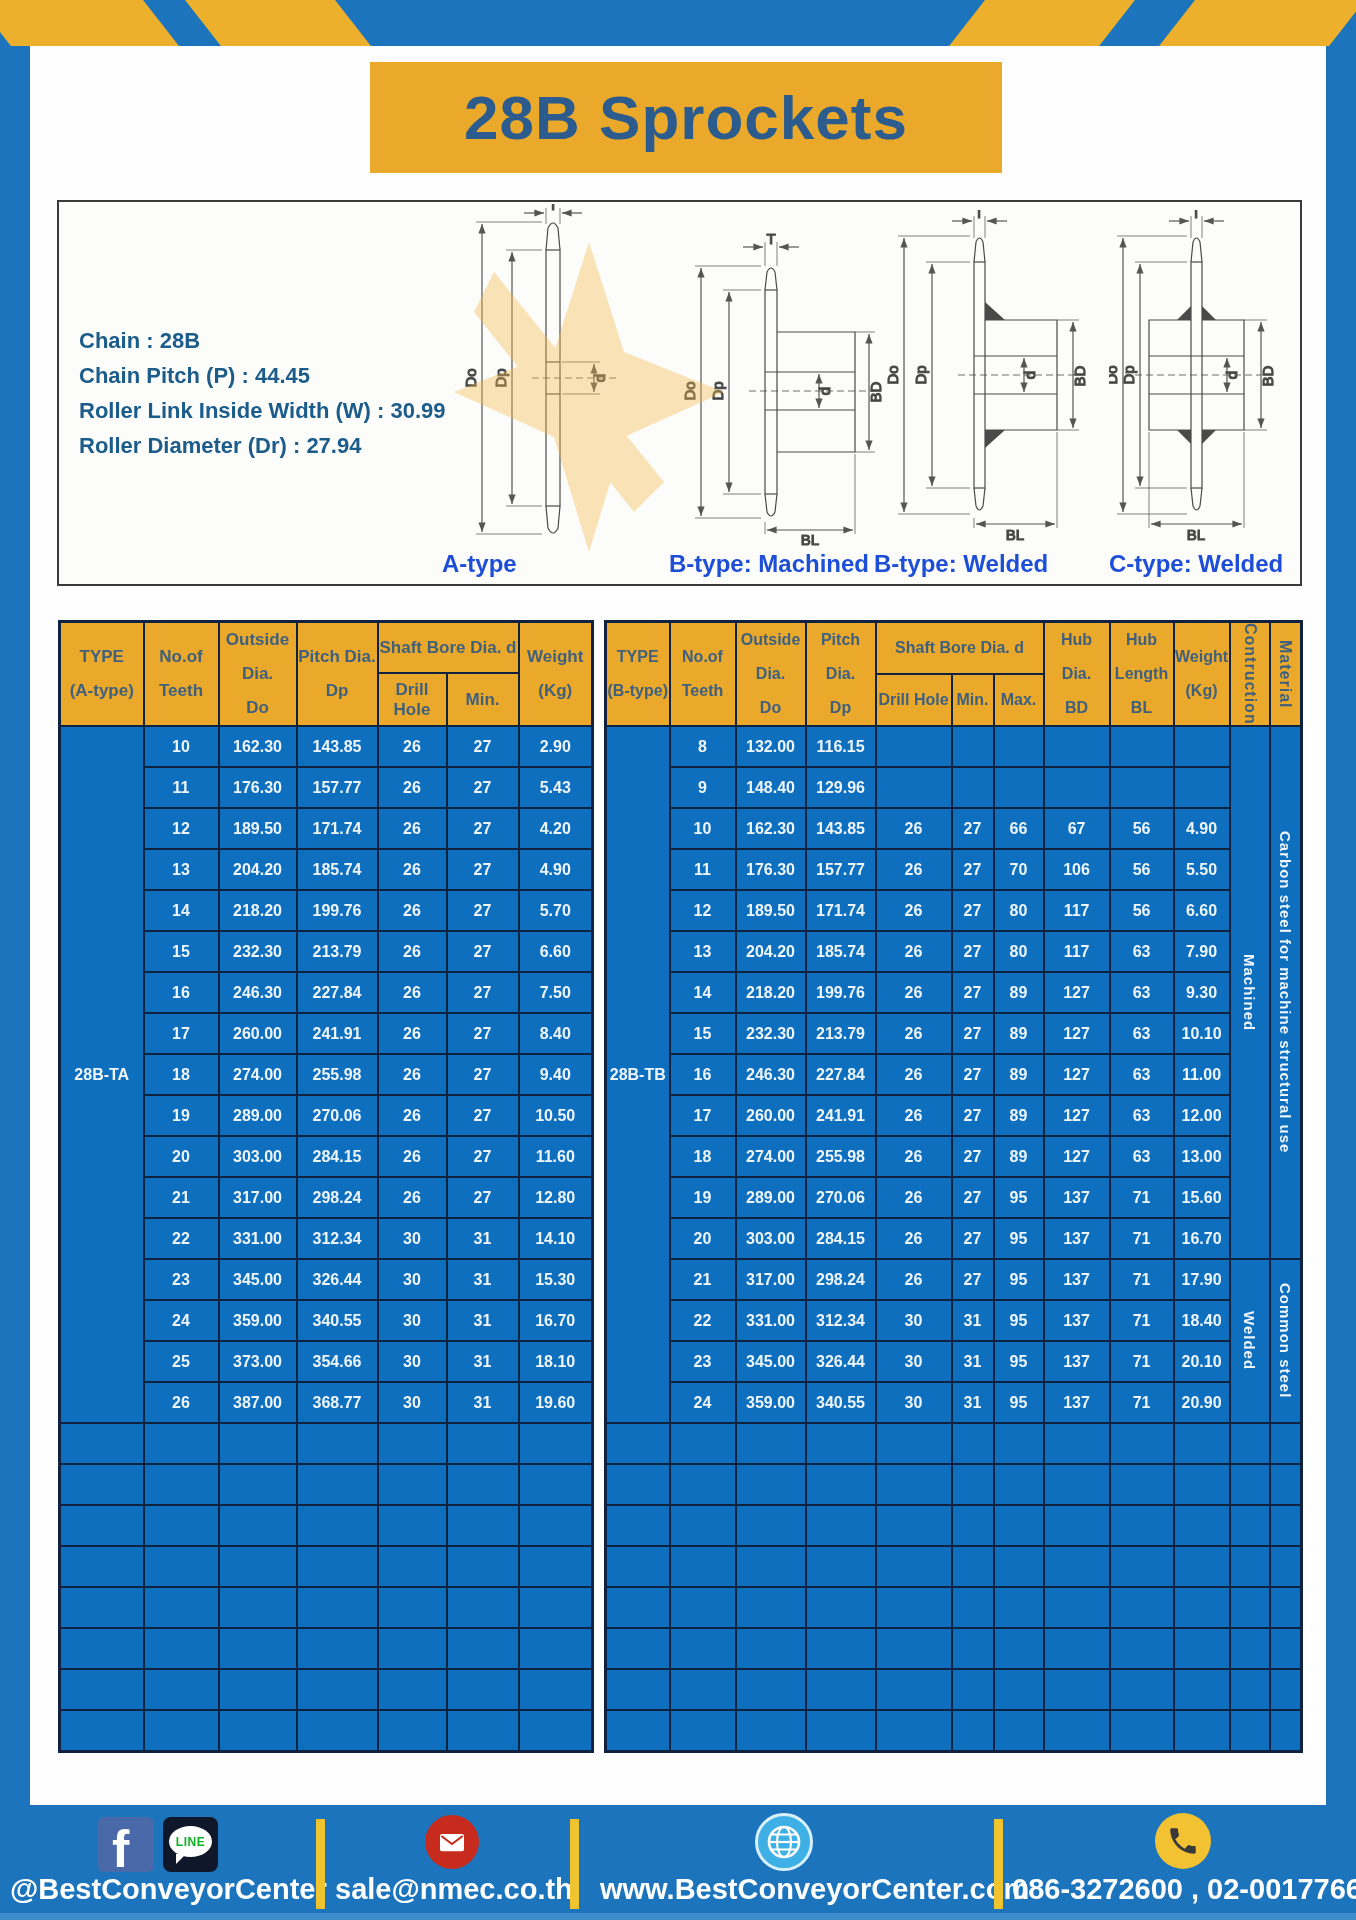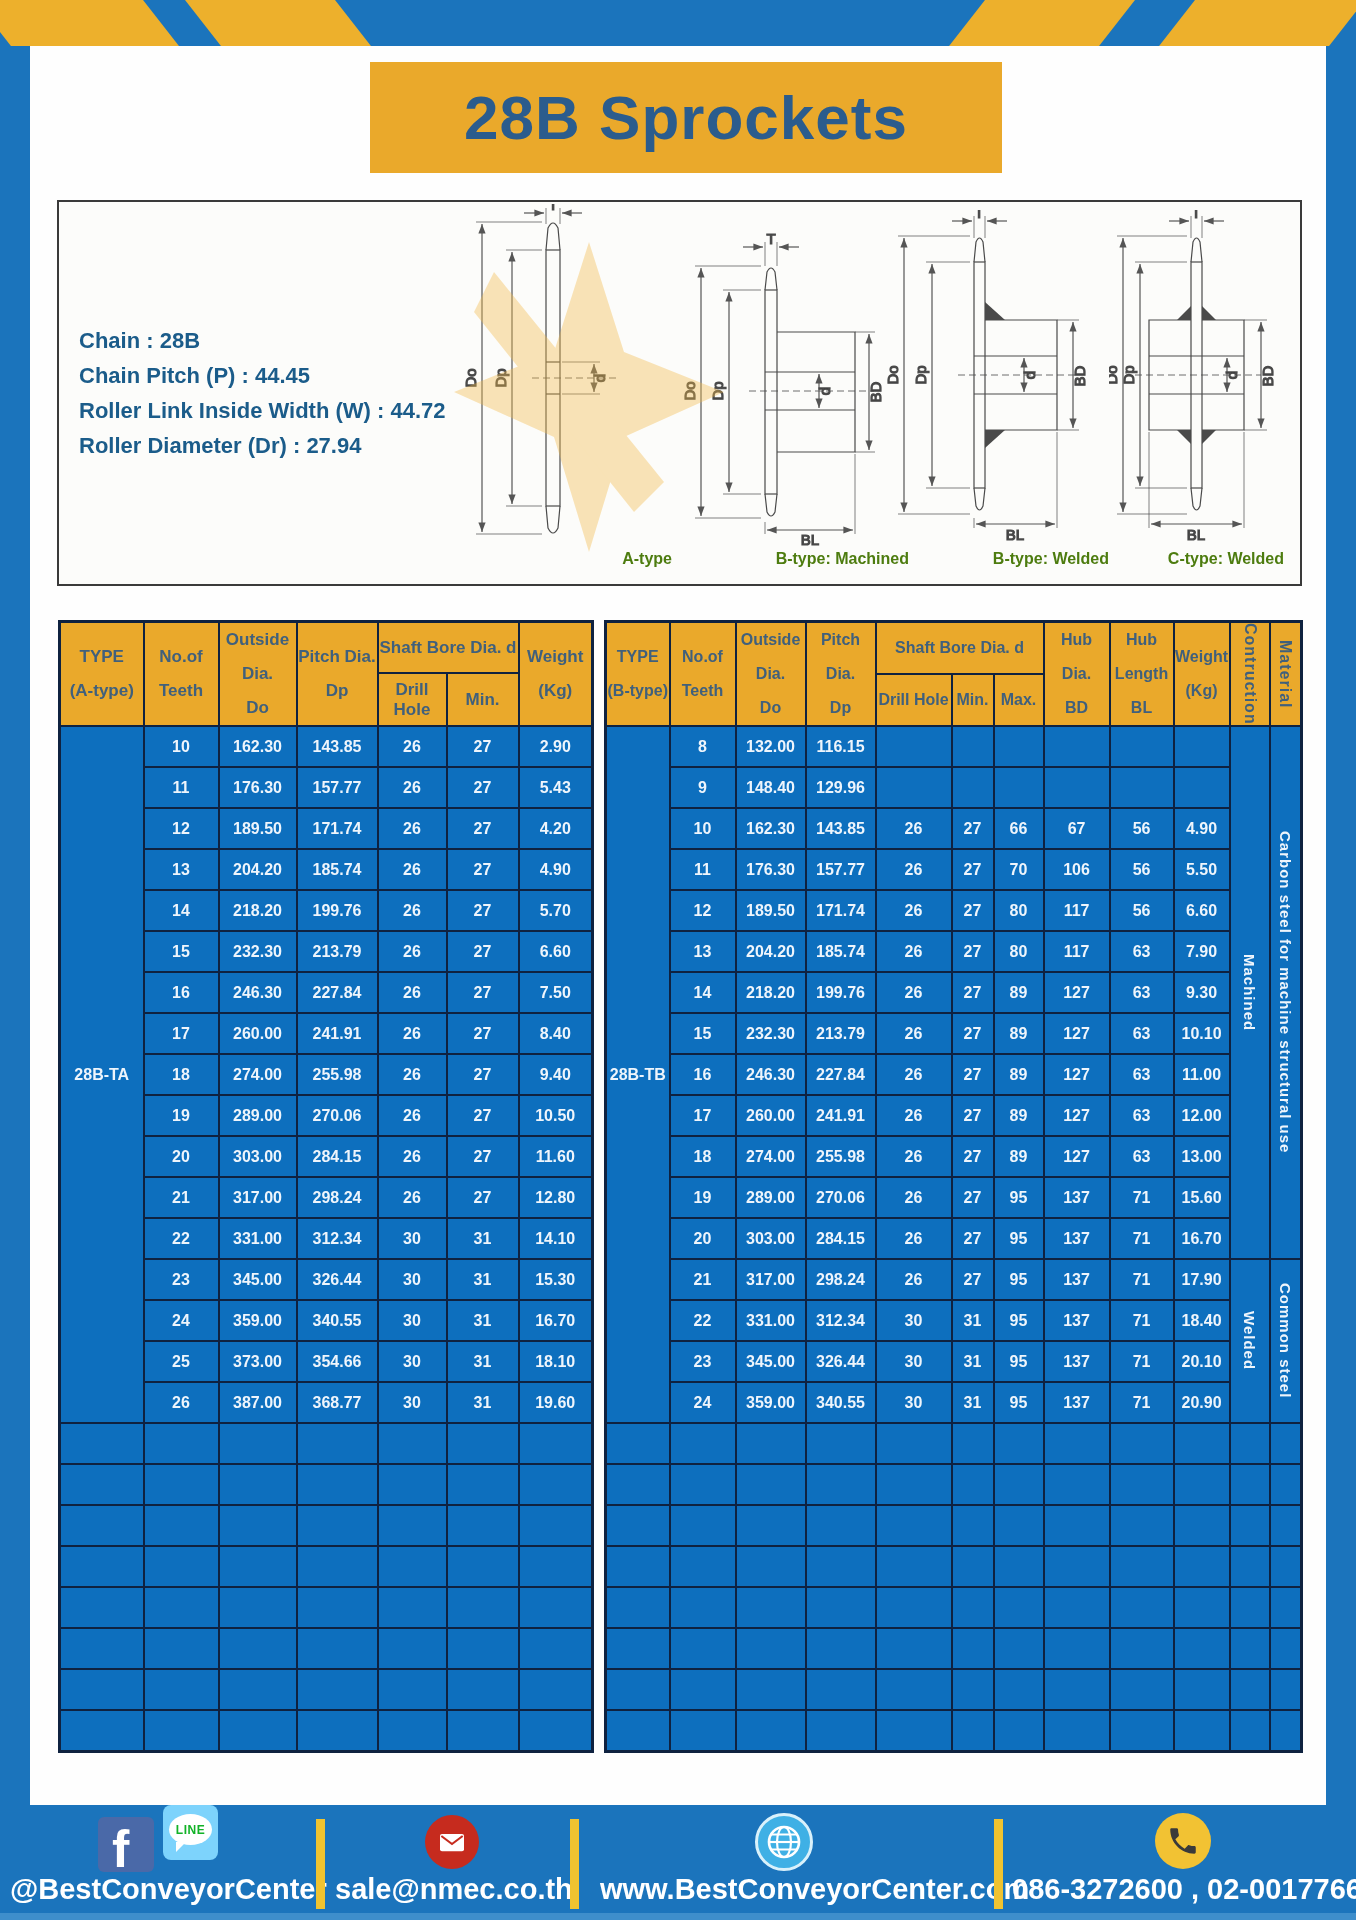--- a/index.html
+++ b/index.html
@@ -20,42 +20,42 @@
   .panel{position:absolute;left:57px;top:200px;width:1241px;height:382px;background:#fcfcfa;
     border:2px solid #3a3a3a;overflow:hidden;}
   .spec-list{position:absolute;left:20px;top:121px;z-index:2;color:#1b5c8a;font-size:22px;line-height:35px;white-space:nowrap;}
   .watermark{position:absolute;left:440px;top:18px;width:640px;z-index:3;pointer-events:none;
     text-align:center;color:rgba(125,168,205,0.42);line-height:108px;font-size:80px;}
   .watermark .wm1{letter-spacing:26px;}
   .watermark .wm2{letter-spacing:4px;}
   .watermark .wm3{letter-spacing:18px;}
   .wm-star{position:absolute;left:395px;top:30px;z-index:3;pointer-events:none;opacity:.38;}
   .diag{position:absolute;z-index:2;}
-  .diag-label{position:absolute;top:348px;z-index:2;text-align:right;color:#4d7c0f;font-size:16px;font-weight:bold;}
+  .diag-label{position:absolute;top:348px;z-index:2;text-align:left;color:#1d4ed8;font-size:24px;font-weight:bold;}
   .diag svg text{font-family:"Liberation Sans",sans-serif;font-size:15px;fill:#333;font-weight:normal;}
   
   table.spec{position:absolute;border-collapse:collapse;table-layout:fixed;
     border:3px solid #0f2240;background:#0d6fbe;}
   table.spec th, table.spec td{border:2px solid #0f2240;padding:0;text-align:center;vertical-align:middle;overflow:hidden;}
   table.spec th{background:#eaa92b;color:#40607c;font-size:17px;font-weight:bold;}
   table.spec td{background:#0d6fbe;color:#eef5fc;font-size:16px;font-weight:bold;}
   table.spec tr{height:41px;}
   tr.hr1{height:45px;} tr.hr2{height:70px;}
   th .ln{display:block;line-height:34px;}
   #table-b th{font-size:16px;}
   .vhead{writing-mode:vertical-rl;margin:0 auto;white-space:nowrap;font-size:16px;letter-spacing:1px;}
   .vtext{writing-mode:vertical-rl;margin:0 auto;white-space:nowrap;font-size:15px;letter-spacing:1px;}
   td.type-cell{font-size:17px;}
   
   .footer{position:absolute;left:0;top:1805px;width:1356px;height:115px;background:#1b74bc;color:#fff;}
   .f-text{position:absolute;top:68px;font-size:29px;text-align:center;white-space:nowrap;}
   .divider{position:absolute;top:14px;width:9px;height:90px;background:#f0c330;}
   .fb-icon{position:absolute;left:98px;top:12px;width:56px;height:55px;background:#4a69a8;border-radius:6px;overflow:hidden;}
   .fb-icon span{position:absolute;left:14px;top:2px;font-size:52px;color:#fff;font-weight:bold;}
-  .line-icon{position:absolute;left:163px;top:0;width:55px;height:55px;background:#7dd3fc;border-radius:8px;}
+  .line-icon{position:absolute;left:163px;top:12px;width:55px;height:55px;background:#0f172a;border-radius:8px;}
   .line-bubble{position:absolute;left:6px;top:9px;width:43px;height:31px;background:#fff;border-radius:50%;
     display:flex;align-items:center;justify-content:center;color:#12b227;font-size:12px;letter-spacing:.5px;}
   .line-bubble::after{content:"";position:absolute;left:7px;bottom:-7px;border:5px solid transparent;border-top-color:#fff;border-left-color:#fff;}
   .round-icon{position:absolute;border-radius:50%;display:flex;align-items:center;justify-content:center;}
   .mail-icon{left:425px;top:10px;width:54px;height:54px;background:#c62b1e;}
   .globe-icon{left:755px;top:8px;width:52px;height:52px;background:#3fb0e5;border:3px solid #d9f1fb;}
   .phone-icon{left:1155px;top:8px;width:56px;height:56px;background:#f2c233;}
 </style>
 </head>
 <body>
@@ -79,21 +79,21 @@
 
     <svg class="wm-star" width="270" height="330" viewBox="0 0 270 330">
       <polygon points="135,10 170,120 270,160 170,205 135,320 100,205 0,160 100,120" fill="#f3ba49"></polygon>
       <polygon points="40,40 210,250 180,280 20,80" fill="#f3ba49"></polygon>
     </svg>
 
 
     <div class="spec-list">
       <div>Chain  : 28B</div>
       <div>Chain Pitch (P)  : 44.45</div>
-      <div>Roller Link Inside Width (W)  : 44.72</div>
+      <div>Roller Link Inside Width (W)  : 30.99</div>
       <div>Roller Diameter (Dr)  : 27.94</div>
     </div>
 
     <div class="diag" style="left:383px;top:2px;">
       <svg width="230" height="345" viewBox="0 0 230 345" stroke="#4a4a4a" fill="none" stroke-width="1.2">
         <defs>
             <marker id="m1" markerWidth="9" markerHeight="8" refX="8" refY="4" orient="auto-start-reverse">
               <path d="M0,1 L8,4 L0,7 z" fill="#555" stroke="none"></path>
             </marker>
           </defs>

